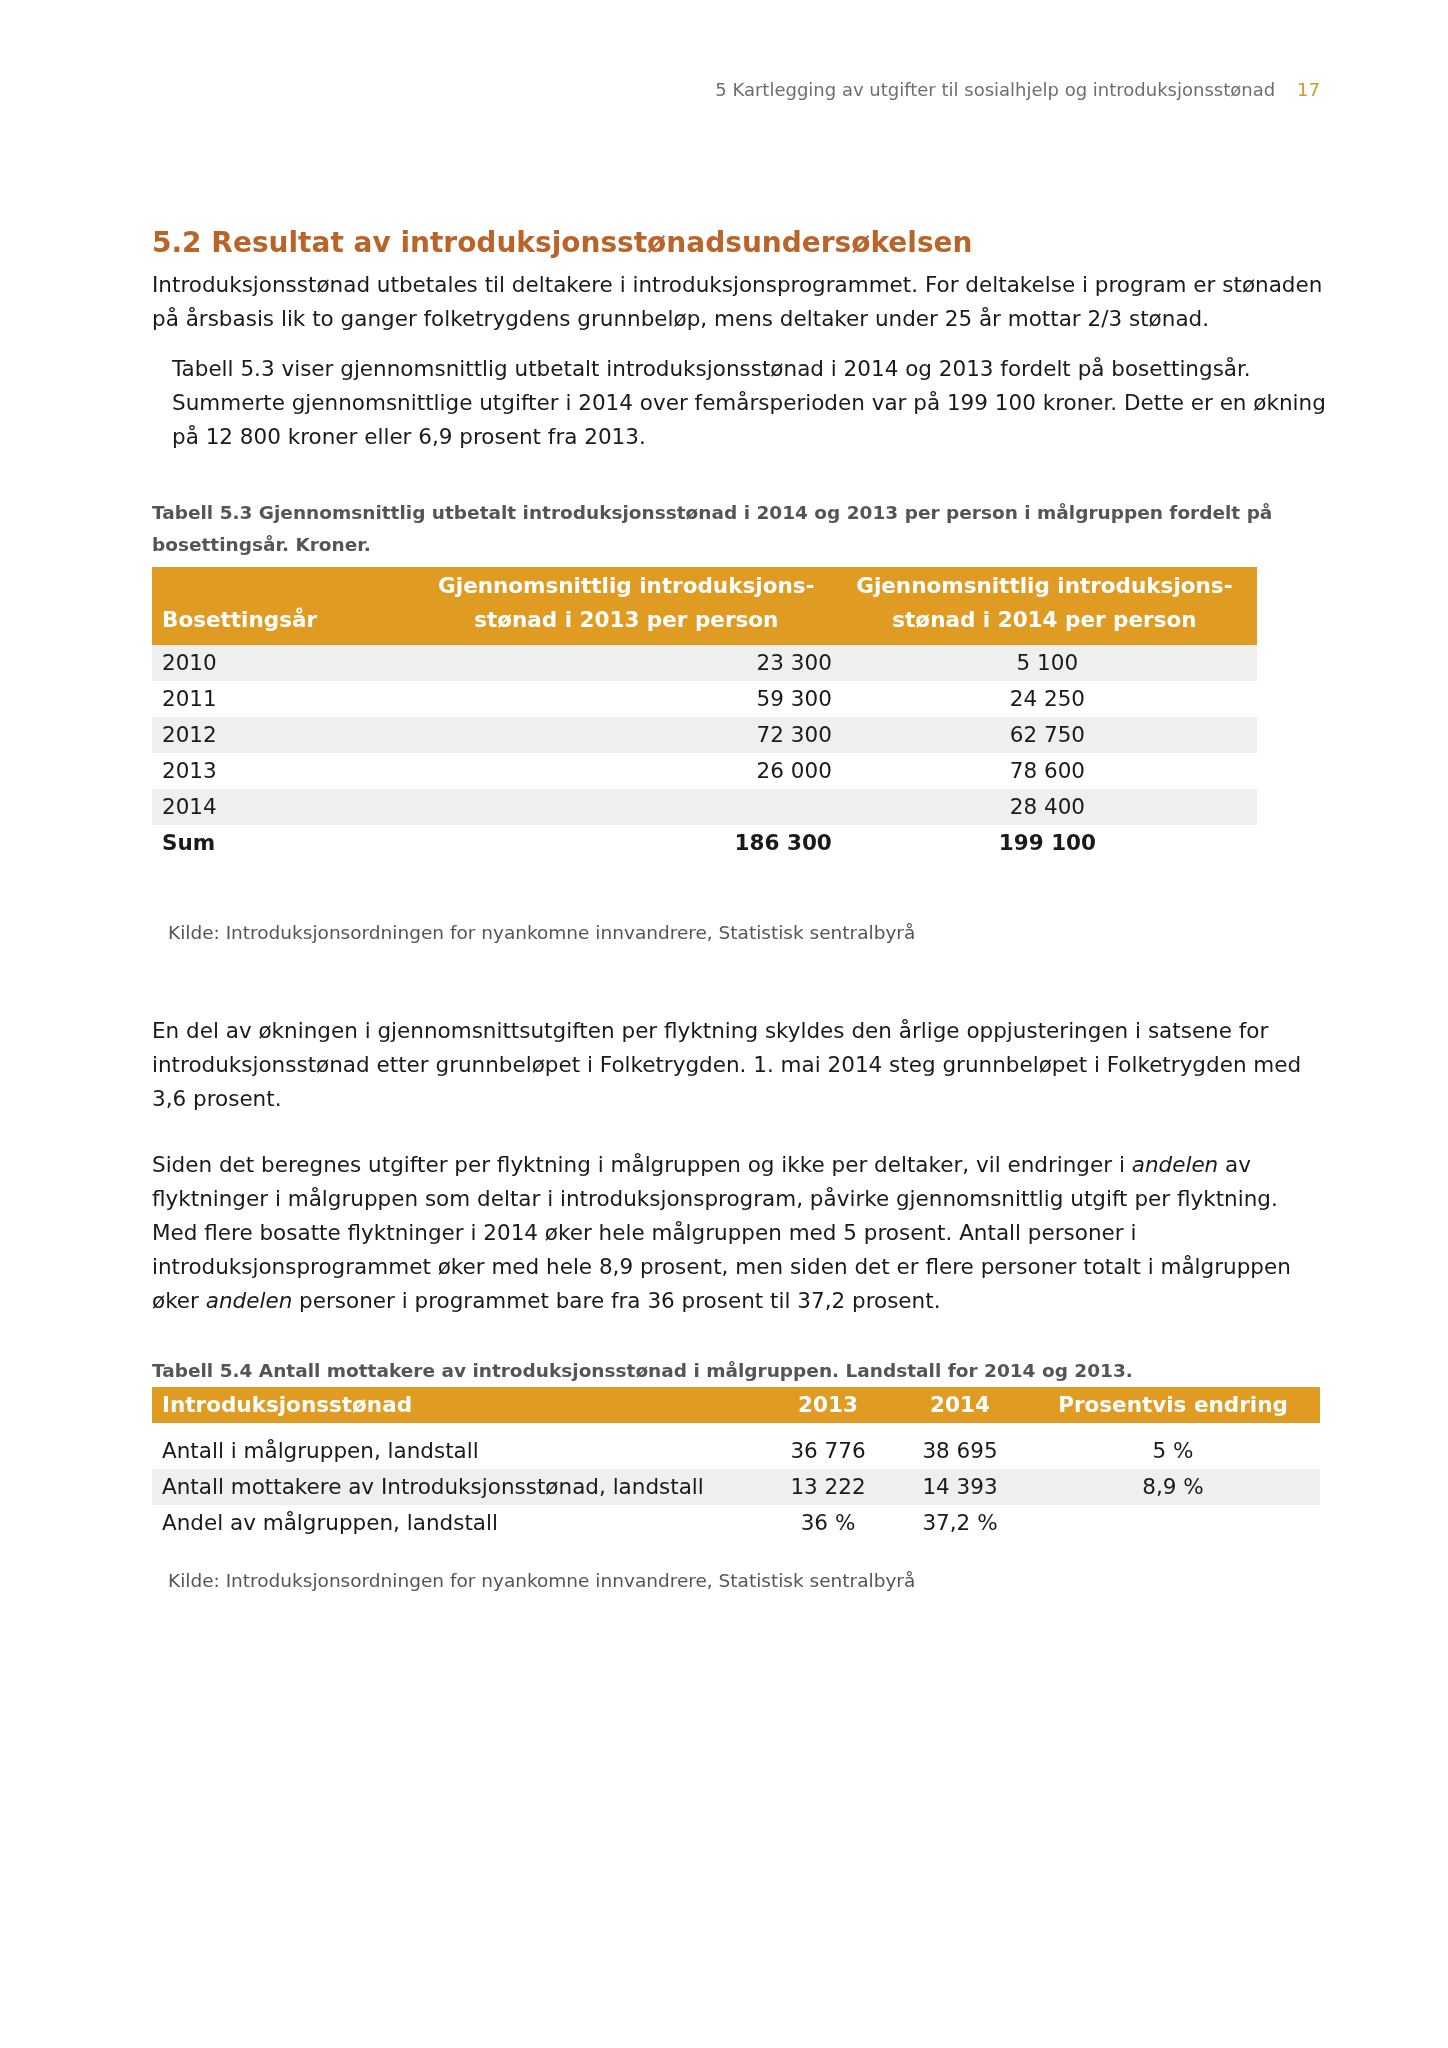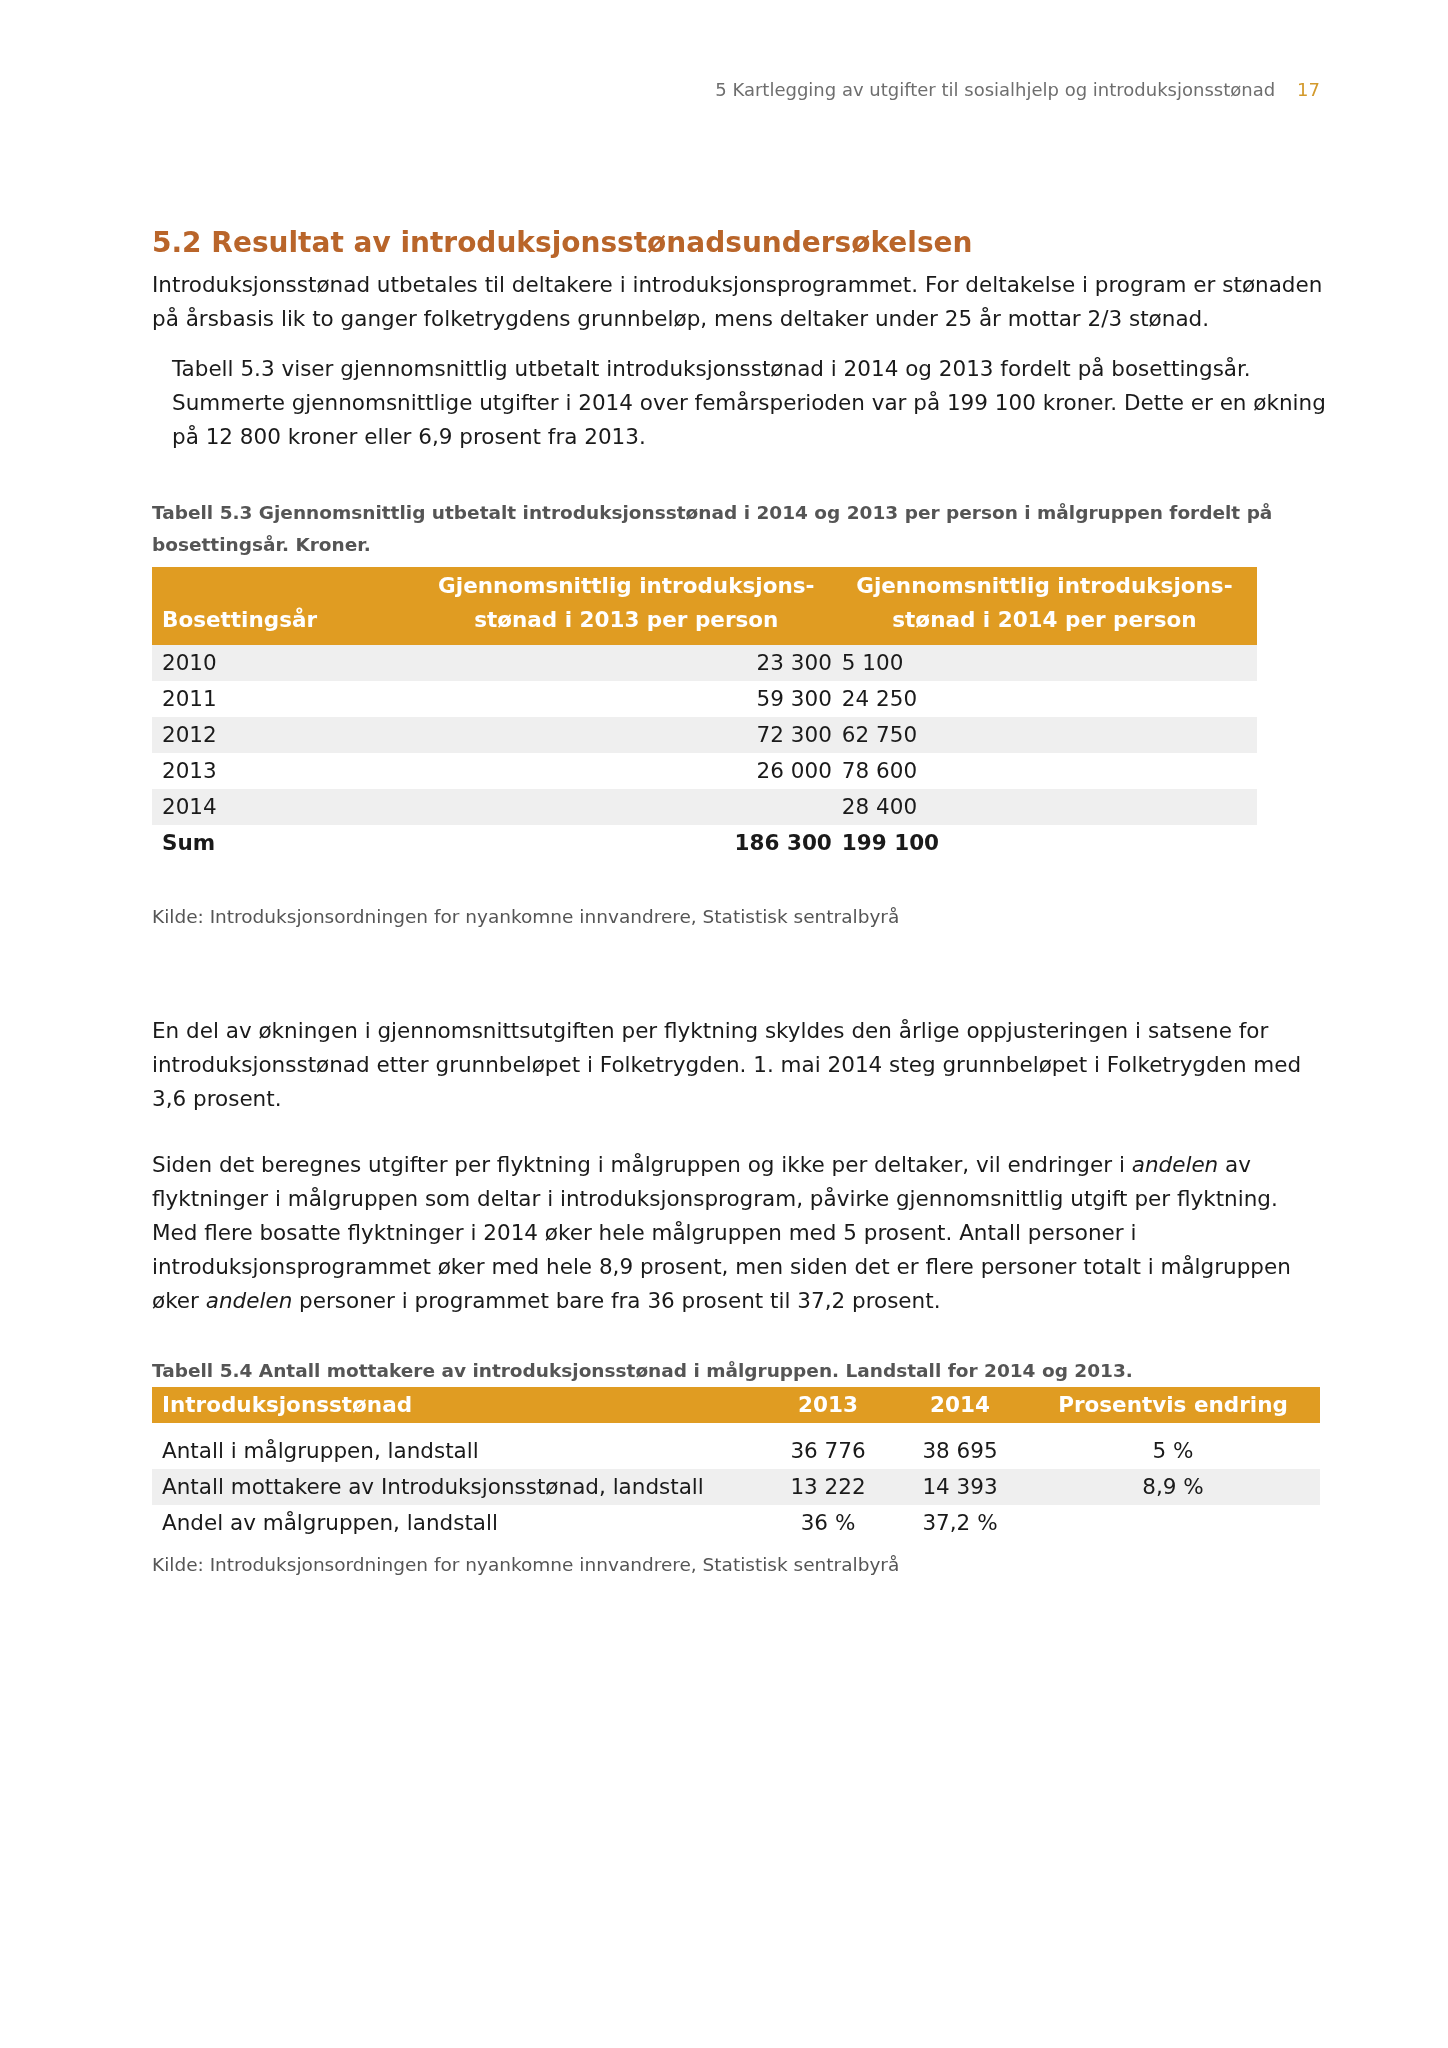--- a/index.html
+++ b/index.html
@@ -19,38 +19,38 @@
     }
     p.body-text {
       position: absolute; left: 0; margin: 0; font-size: 21.5px; line-height: 34px;
       color: #1a1a1a; width: 1175px;
     }
     .caption {
       position: absolute; left: 0; margin: 0; font-size: 18.5px; font-weight: bold;
       color: #555555; line-height: 32px; width: 1180px;
     }
     .source {
-      position: absolute; left: 0; margin: 0; font-size: 18.5px; color: #555555;
+      position: absolute; left: 0; margin: 16px; font-size: 18.5px; color: #555555;
       white-space: nowrap;
     }
     table { border-collapse: collapse; position: absolute; left: 0; font-size: 21.5px; }
     .header-row th {
       background: #e09c22; color: #ffffff; font-weight: bold; padding: 0 10px;
     }
     td { padding: 0 10px; color: #1a1a1a; }
     tr.alt td { background: #efefef; }
     
     #t53 { top: 567px; width: 1105px; }
     #t53 .header-row th { height: 70px; vertical-align: bottom; padding-bottom: 8px; line-height: 34px; }
     #t53 .header-row th.c0 { text-align: left; }
     #t53 .header-row th.c1, #t53 .header-row th.c2 { text-align: center; }
     #t53 td { height: 36px; line-height: 36px; }
     #t53 td.c0 { width: 248px; text-align: left; }
     #t53 td.c1 { width: 400px; text-align: right; padding-right: 0; }
-    #t53 td.c2 { width: 410px; text-align: left; padding-right: 4px; }
+    #t53 td.c2 { width: 410px; text-align: center; padding-right: 4px; }
     #t53 td.c3 { width: 0; padding: 0 0 0 0; }
     #t53 tr.sum td { font-weight: bold; }
     
     #t54 { top: 1387px; width: 1168px; }
     #t54 .header-row th { height: 36px; line-height: 36px; }
     #t54 .header-row th.c0 { text-align: left; }
     #t54 .header-row th.c1, #t54 .header-row th.c2, #t54 .header-row th.c3 { text-align: center; }
     #t54 tr.spacer td { height: 10px; padding: 0; }
     #t54 td { height: 36px; line-height: 36px; }
     #t54 td.c0 { width: 590px; text-align: left; }

